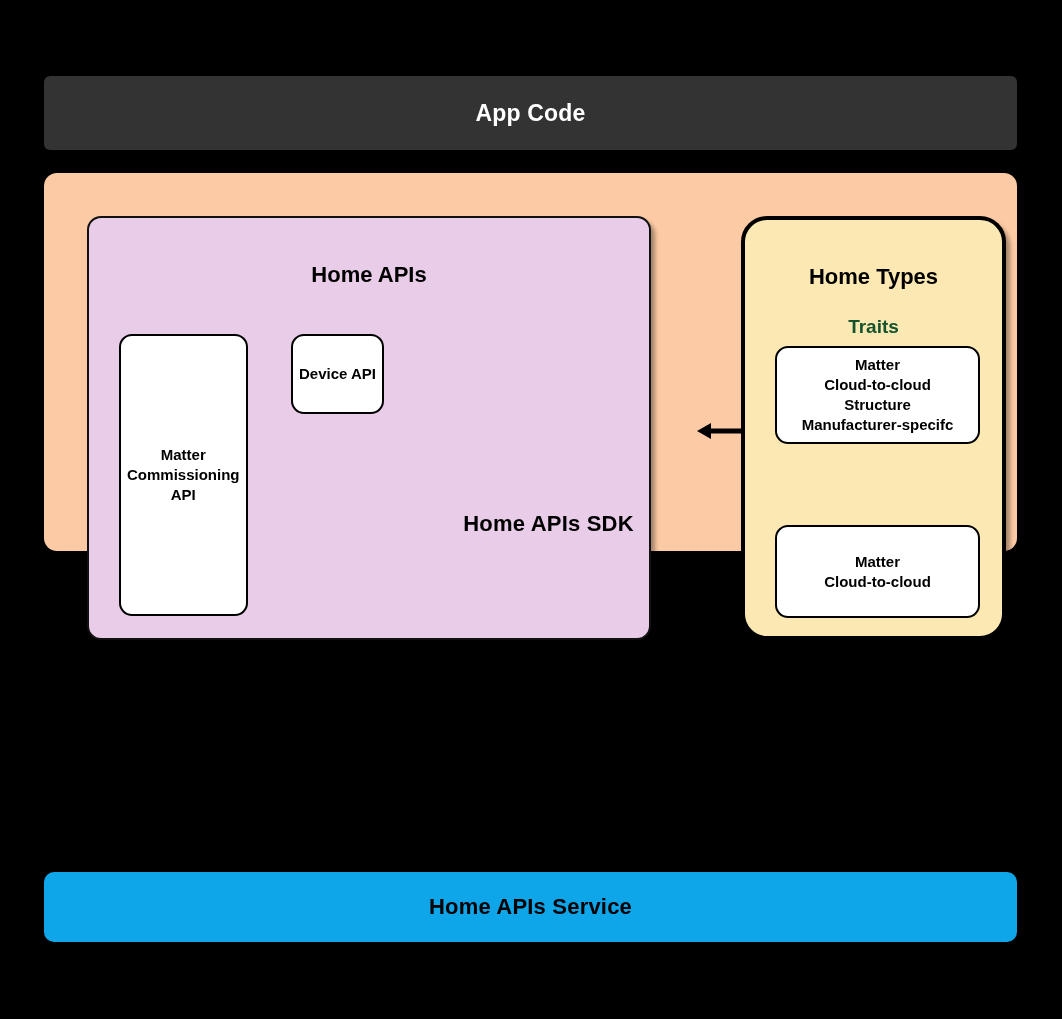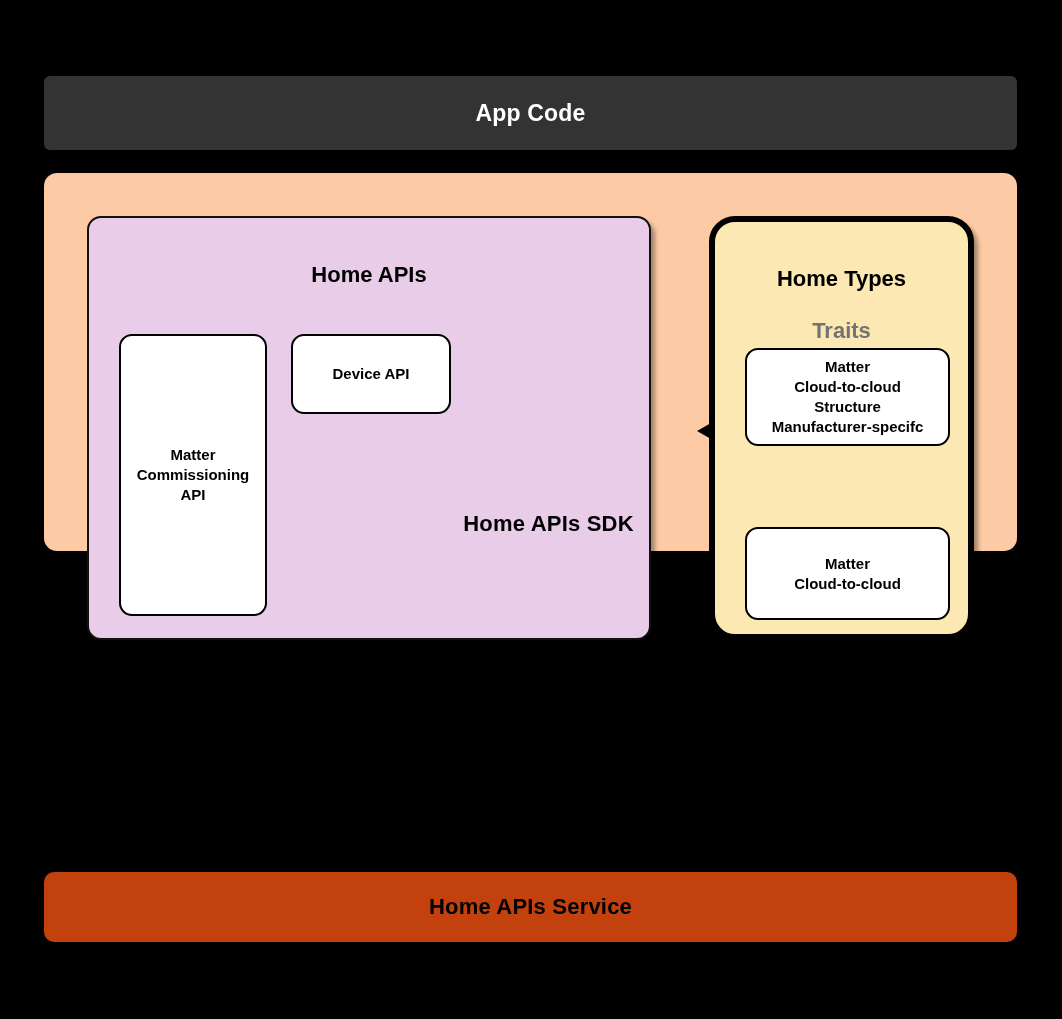--- a/index.html
+++ b/index.html
@@ -93,21 +93,20 @@
     position: absolute;
     left: 30px;
     top: 116px;
     width: 504px;
     height: 282px;
     display: flex;
     gap: 24px;
   }
   .api-col {
     display: flex;
-    flex-direction: column;
     gap: 13px;
   }
   .col-wide { width: 148px; }
   .col-narrow { width: 160px; }
 
   .white-box {
     background: #ffffff;
     border: 2px solid #000000;
     border-radius: 13px;
     display: flex;
@@ -120,38 +119,38 @@
     line-height: 1.33;
     box-sizing: border-box;
     padding: 4px 6px;
   }
   .box-tall { height: 282px; }
   .box-third { height: 80px; }
 
   
   .home-types-panel {
     position: absolute;
-    left: 665px;
+    left: 697px;
     top: 43px;
     width: 265px;
     height: 424px;
     background: #fce8b2;
-    border: 6px solid #000000;
+    border: 4px solid #000000;
     border-radius: 26px;
     box-shadow: 4px 5px 4px rgba(0,0,0,0.35);
     box-sizing: border-box;
   }
   .section-heading {
     position: absolute;
     left: 0;
     right: 0;
     text-align: center;
-    font-size: 22px;
-    font-weight: bold;
-    color: #737373;
+    font-size: 19px;
+    font-weight: bold;
+    color: #14532d;
   }
   .heading-traits { top: 96px; }
   .heading-device-types { top: 275px; }
 
   .types-box {
     position: absolute;
     background: #ffffff;
     border: 2px solid #000000;
     border-radius: 13px;
     display: flex;
@@ -188,21 +187,21 @@
     height: 30px;
   }
 
   
   .service-bar {
     position: absolute;
     left: 44px;
     top: 872px;
     width: 973px;
     height: 70px;
-    background: #c2410c;
+    background: #0ea5e9;
     border-radius: 10px;
     display: flex;
     align-items: center;
     justify-content: center;
   }
   .service-label {
     color: #000000;
     font-size: 22px;
     font-weight: bold;
     letter-spacing: 0.2px;

